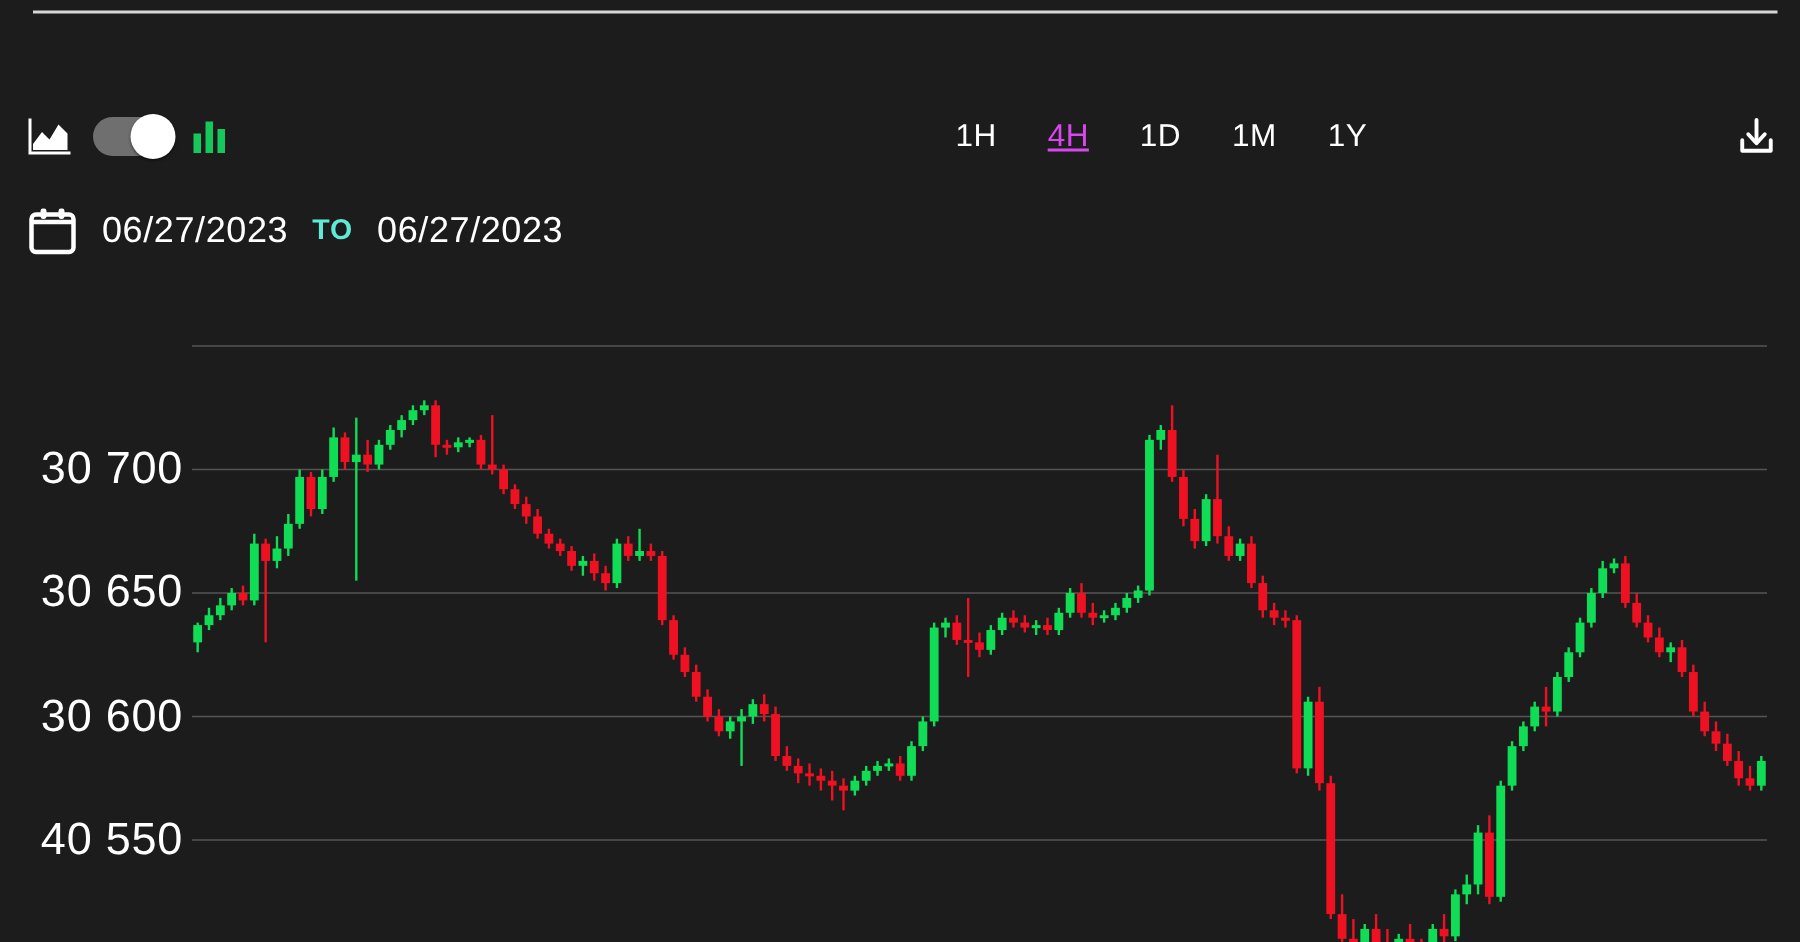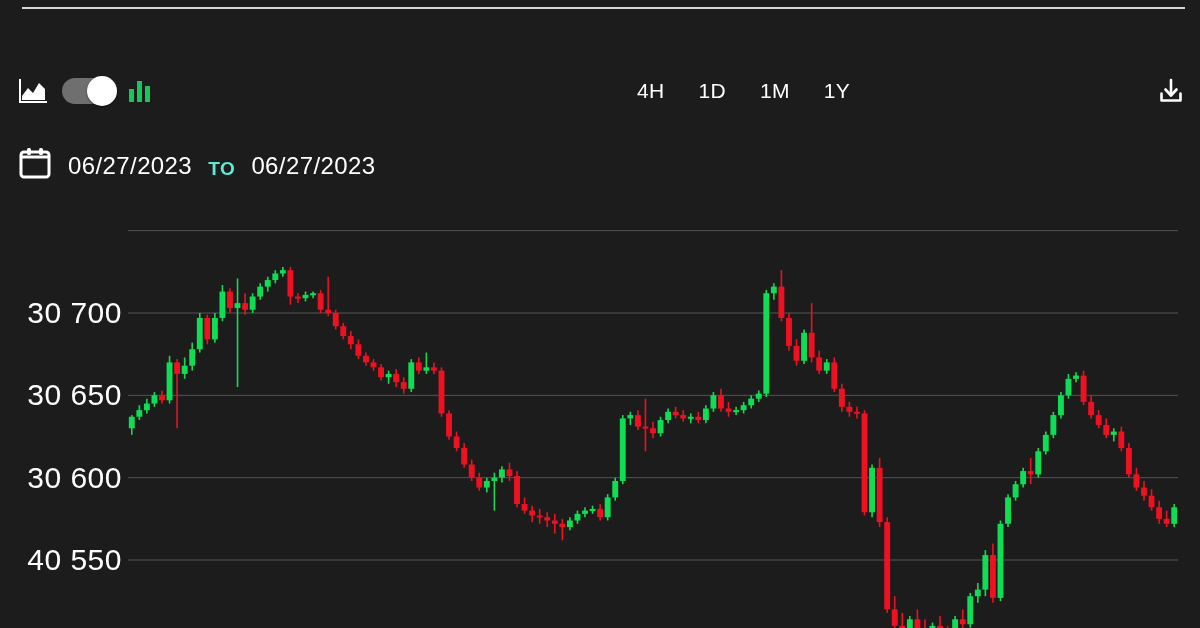--- a/index.html
+++ b/index.html
@@ -47,29 +47,29 @@
   .scale-lbl.active{color:#17d46a;}
   .scale-lbl.idle{color:#ffffff;}
 
   .tb-ranges{
     position:absolute;left:620px;top:0;height:58px;display:flex;align-items:center;gap:0px;
   }
   .range-btn{
     font-size:21px;font-weight:400;color:#ffffff;
     padding:0 17px;line-height:58px;cursor:pointer;letter-spacing:.3px;
   }
-  .range-btn.sel{color:#ffffff;font-weight:500;}
+  .range-btn.sel{color:#d946ef;font-weight:500;text-decoration:underline;}
 
   .dl-btn{position:absolute;right:14px;top:0;height:58px;display:flex;align-items:center;cursor:pointer;}
   .icon-dl{width:30px;height:30px;display:block;}
 
   
   .daterow{
     position:absolute;left:18px;top:128px;height:52px;
-    display:flex;align-items:flex-end;gap:16px;
+    display:flex;align-items:center;gap:16px;
   }
   .icon-cal{width:34px;height:34px;display:block;}
   .date-txt{font-size:24px;color:#ffffff;letter-spacing:.4px;font-weight:400;}
   .to-txt{font-size:19px;color:#5eead4;font-weight:700;letter-spacing:.6px;}
 
   
   .chart{
     position:absolute;left:0;top:196px;width:1200px;height:432px;
   }
   .plot{position:absolute;left:0;top:0;width:1200px;height:432px;}
@@ -104,20 +104,21 @@
         <svg viewBox="0 0 24 26" width="24" height="26">
           <rect x="1" y="11" width="5" height="13" fill="#16c85c"></rect>
           <rect x="9" y="3" width="5" height="21" fill="#16c85c"></rect>
           <rect x="17" y="8" width="5" height="16" fill="#16c85c"></rect>
         </svg>
       </span>
     </div>
 
 
     <div class="tb-ranges">
+      <span class="range-btn">1H</span>
       <span class="range-btn sel">4H</span>
       <span class="range-btn">1D</span>
       <span class="range-btn">1M</span>
       <span class="range-btn">1Y</span>
     </div>
 
     <div class="dl-btn">
       <span class="icon-dl">
         <svg viewBox="0 0 30 30" width="30" height="30">
           <path d="M15 4 L15 18" stroke="#ffffff" stroke-width="2.6" stroke-linecap="round" fill="none"></path>

